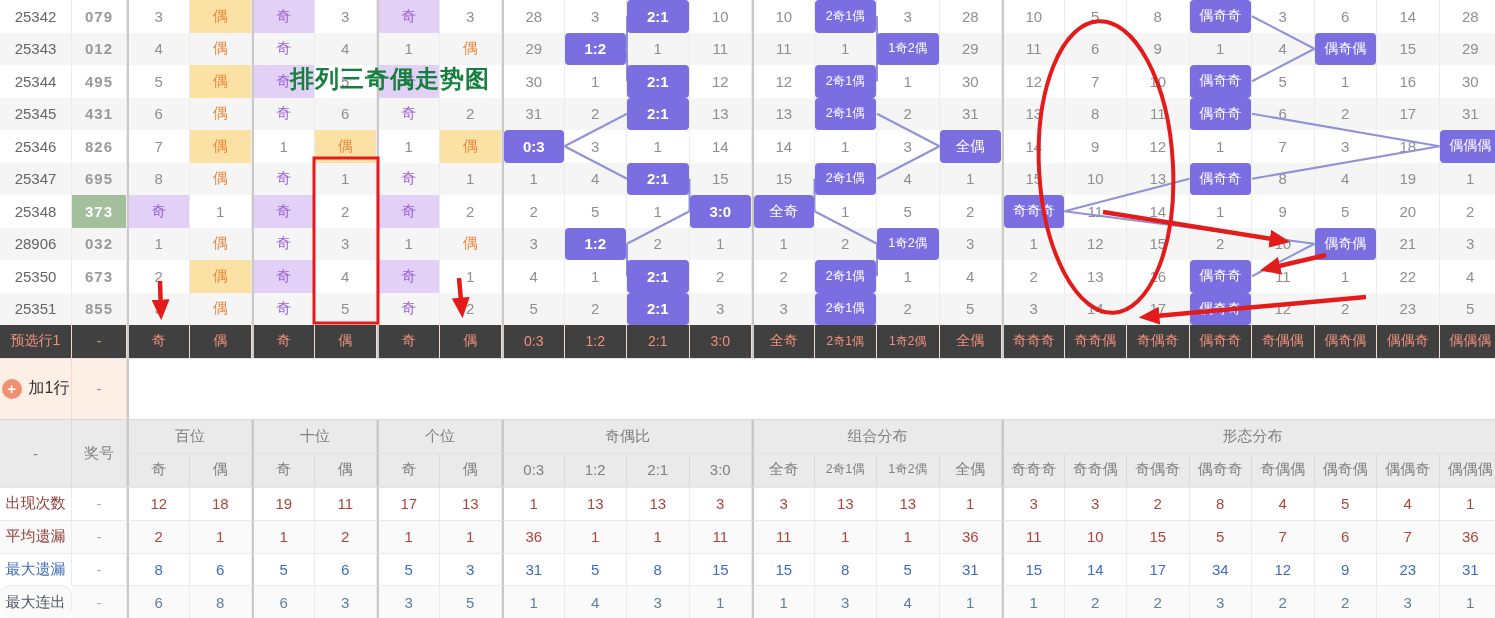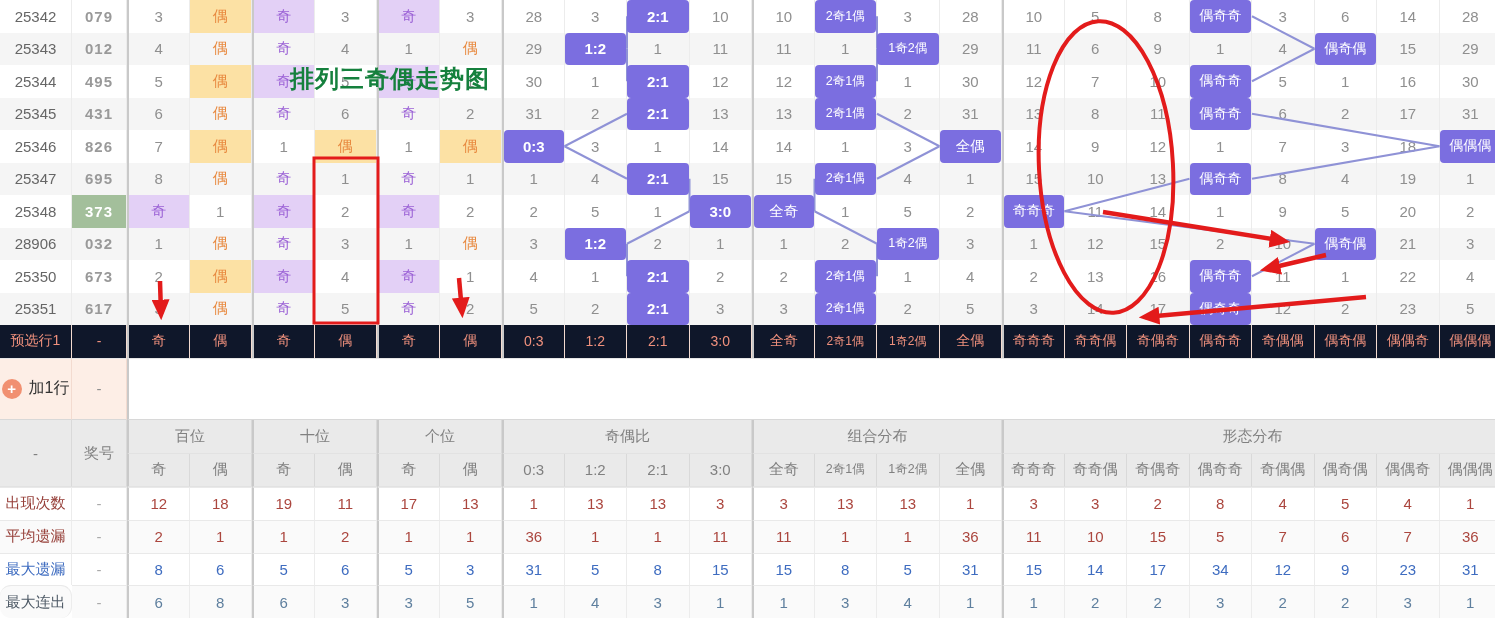--- a/index.html
+++ b/index.html
@@ -22,21 +22,21 @@
   td.cell-o{background:#e3d0f6;color:#9b62d6;}
   td.cell-e{background:#fce1a4;color:#e88a40;}
   .hit{
     position:absolute;top:0;left:0;right:0;bottom:0;background:#7b6ee0;border-radius:4px;
     display:flex;align-items:center;justify-content:center;color:#fff;z-index:3;
   }
   .hit.ratio{font-weight:bold;font-size:15px;}
   .hit.cn2{font-size:14.5px;}
   .hit.cn3{font-size:14px;}
   .hit.cn4{font-size:12.5px;}
-  tr.pred td{background:#0f172a;color:#f0917d;font-size:14px;border-right-color:#f3dbd0;}
+  tr.pred td{background:#404040;color:#f0917d;font-size:14px;border-right-color:#f3dbd0;}
   tr.pred td.small{font-size:12px;}
   tr.addrow td{background:#fff;border-top:1px solid #e6e6e6;border-bottom:1px solid #d8d8d8;border-right:none;}
   tr.addrow td.peach{background:#fdeee6;border-right:1px solid #f3dbd0;}
   .addbtn{display:flex;align-items:center;justify-content:center;gap:7px;color:#333;font-size:16px;cursor:pointer;}
   .plus-icon{width:20px;height:20px;border-radius:50%;background:#f19071;color:#fff;
     font-size:15px;line-height:19px;text-align:center;flex:0 0 auto;font-weight:bold;}
   tr.ghead td{background:#eaeaea;color:#808080;border-right:1px solid #d9d9d9;border-bottom:1px solid #e2e2e2;font-size:15px;}
   tr.ghead td.small{font-size:12.5px;}
   tr.stats td{border-top:1px solid #e9e9e9;background:#fff;}
   tr.stats.alt td{background:#fafafa;}
@@ -370,21 +370,21 @@
           <td>
             <div class="hit cn3">偶奇奇</div>
           </td>
           <td>11</td>
           <td>1</td>
           <td>22</td>
           <td>4</td>
         </tr>
         <tr class="data-row row-alt" style="height: 32.5px;">
           <td class="period">25351</td>
-          <td class="prize">617</td>
+          <td class="prize">855</td>
           <td class="gb">3</td>
           <td class="cell-e">偶</td>
           <td class="cell-o gb">奇</td>
           <td>5</td>
           <td class="cell-o gb">奇</td>
           <td>2</td>
           <td class="gb">5</td>
           <td>2</td>
           <td>
             <div class="hit ratio">2:1</div>

